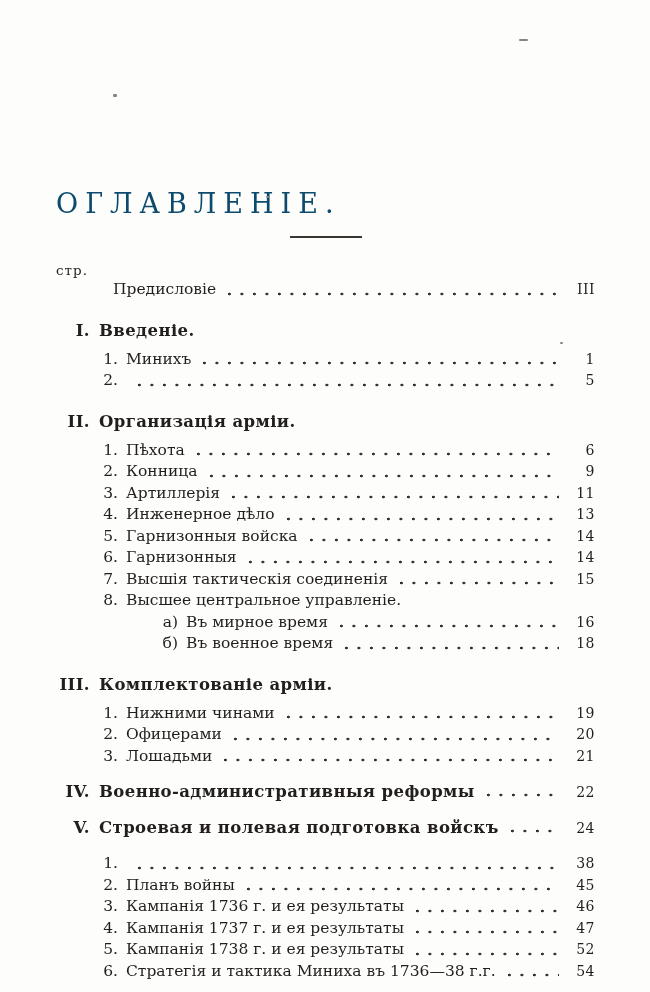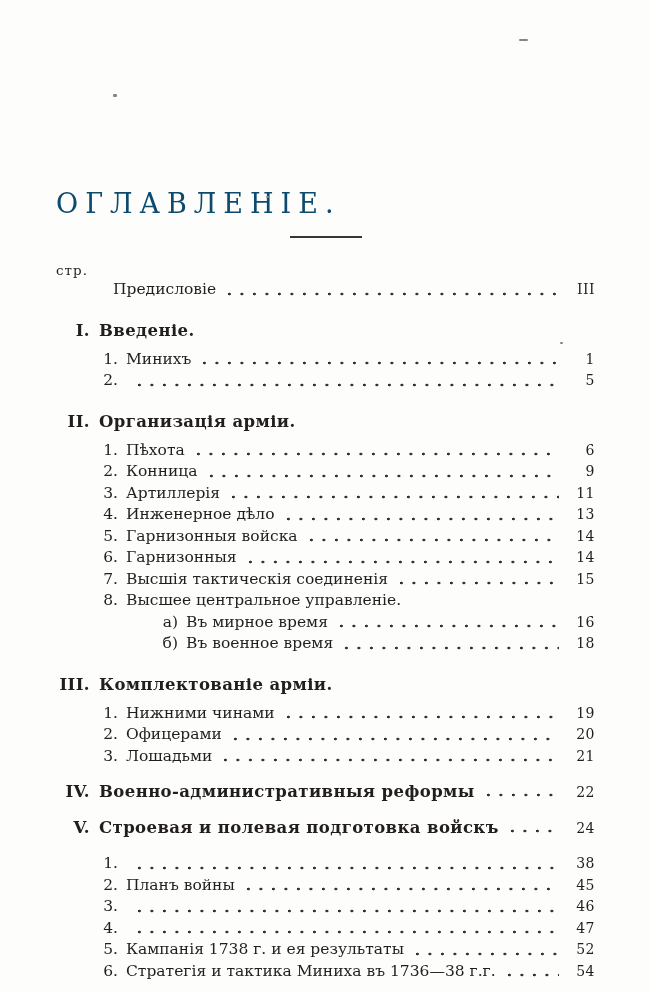--- a/index.html
+++ b/index.html
@@ -253,25 +253,27 @@
             <span class="page-num">38</span>
           </div>
           <div class="toc-row ">
             <span class="item-num">2.</span>
             <span class="item-label">Планъ войны</span>
             <span class="dots"></span>
             <span class="page-num">45</span>
           </div>
           <div class="toc-row ">
             <span class="item-num">3.</span>
+            <span class="item-label">Кампанія 1736 г. и ея результаты</span>
             <span class="dots"></span>
             <span class="page-num">46</span>
           </div>
           <div class="toc-row ">
             <span class="item-num">4.</span>
+            <span class="item-label">Кампанія 1737 г. и ея результаты</span>
             <span class="dots"></span>
             <span class="page-num">47</span>
           </div>
           <div class="toc-row ">
             <span class="item-num">5.</span>
             <span class="item-label">Кампанія 1738 г. и ея результаты</span>
             <span class="dots"></span>
             <span class="page-num">52</span>
           </div>
           <div class="toc-row ">

